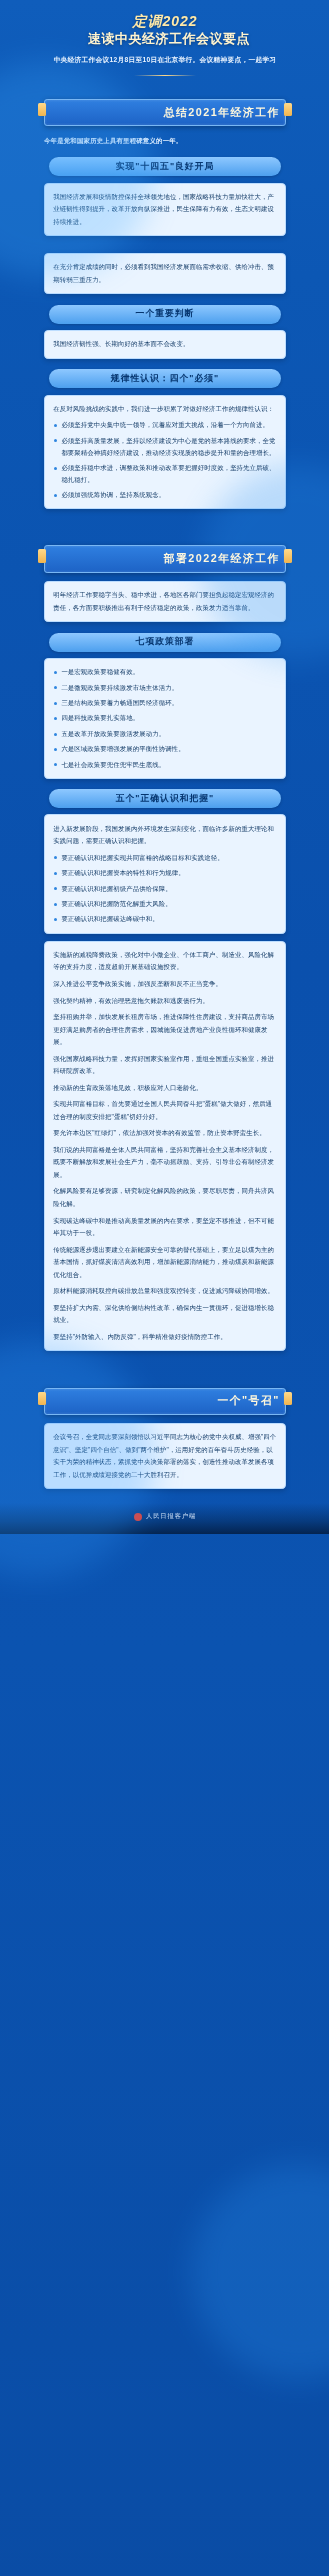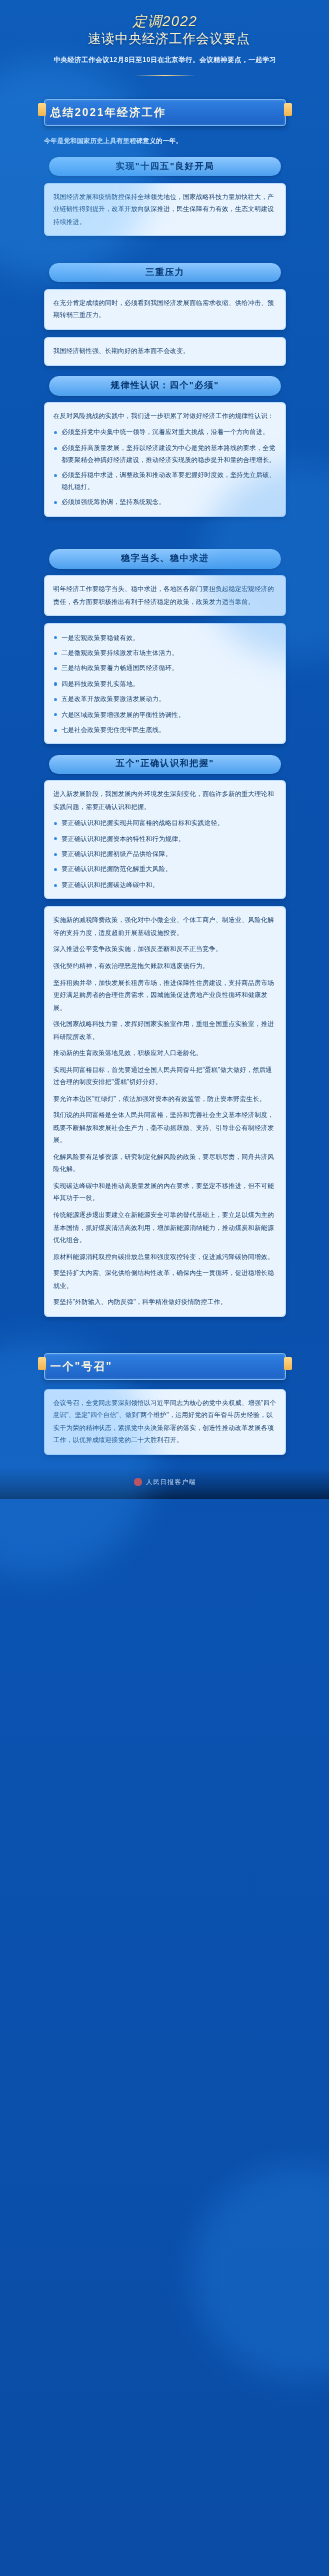--- a/index.html
+++ b/index.html
@@ -28,21 +28,21 @@
   
   .header{
     position:relative;
     padding:13.4px 13.4px 9.3px 13.4px;
     text-align:center;
   }
   .hdr-title{
     display:inline-block;
     color:#ffe9a8;
     font-size:14px;
-    font-weight:normal;
+    font-weight:bold;
     letter-spacing:1px;
     font-style:italic;
     text-shadow:0 1px 3.1px rgba(0,0,0,.35);
     line-height:1.25;
   }
   .hdr-title .line2{
     display:block;
     font-size:13px;
     font-style:normal;
     letter-spacing:0.5px;
@@ -61,21 +61,21 @@
   .hdr-rule{
     width:62px;height:1px;margin:8.2px auto 0 auto;
     background:linear-gradient(90deg,rgba(255,226,150,0),#ffd98a,rgba(255,226,150,0));
   }
 
   
   .banner{
     margin:13.4px auto 8.2px auto;
     width:242px;
     position:relative;
-    text-align:left;
+    text-align:right;
   }
   .banner .ribbon{
     display:block;
     background:linear-gradient(180deg,#2f7fe0 0%,#1d63c6 100%);
     border:0.5px solid #79b7f4;
     border-radius:3.1px;
     padding:5.7px 5.2px;
     color:#fff8dd;
     font-size:10.8px;
     font-weight:bold;
@@ -186,48 +186,53 @@
   <div class="lead">今年是党和国家历史上具有里程碑意义的一年。</div>
 
   <div class="pill">实现"十四五"良好开局</div>
   <div class="card">
     <p>我国经济发展和疫情防控保持全球领先地位，国家战略科技力量加快壮大，产业链韧性得到提升，改革开放向纵深推进，民生保障有力有效，生态文明建设持续推进。</p>
   </div>
 
   <div class="spacer-md"></div>
 
 
-  <div class="pill">三重压力</div>
   <div class="card">
     <p>在充分肯定成绩的同时，必须看到我国经济发展面临需求收缩、供给冲击、预期转弱三重压力。</p>
   </div>
 
+  <div class="pill">一个重要判断</div>
   <div class="card">
     <p>我国经济韧性强、长期向好的基本面不会改变。</p>
   </div>
 
   <div class="pill">规律性认识：四个"必须"</div>
   <div class="card">
     <p>在反对风险挑战的实践中，我们进一步积累了对做好经济工作的规律性认识：</p>
     <ul class="dots">
       <li>必须坚持党中央集中统一领导，沉着应对重大挑战，沿着一个方向前进。</li>
       <li>必须坚持高质量发展，坚持以经济建设为中心是党的基本路线的要求，全党都要聚精会神搞好经济建设，推动经济实现质的稳步提升和量的合理增长。</li>
       <li>必须坚持稳中求进，调整政策和推动改革要把握好时度效，坚持先立后破、稳扎稳打。</li>
       <li>必须加强统筹协调，坚持系统观念。</li>
     </ul>
   </div>
 
   <div class="spacer-lg"></div>
 
-
-  <div class="pill">稳字当头、稳中求进</div>
+  <div class="banner">
+    <span class="cap l"></span>
+    <span class="cap r"></span>
+    <span class="ribbon">部署2022年经济工作</span>
+  </div>
+
   <div class="card">
     <p>明年经济工作要稳字当头、稳中求进，各地区各部门要担负起稳定宏观经济的责任，各方面要积极推出有利于经济稳定的政策，政策发力适当靠前。</p>
   </div>
 
+  <div class="pill">七项政策部署</div>
   <div class="card">
     <ul class="dots">
       <li>一是宏观政策要稳健有效。</li>
       <li>二是微观政策要持续激发市场主体活力。</li>
       <li>三是结构政策要着力畅通国民经济循环。</li>
       <li>四是科技政策要扎实落地。</li>
       <li>五是改革开放政策要激活发展动力。</li>
       <li>六是区域政策要增强发展的平衡性协调性。</li>
       <li>七是社会政策要兜住兜牢民生底线。</li>
     </ul>

